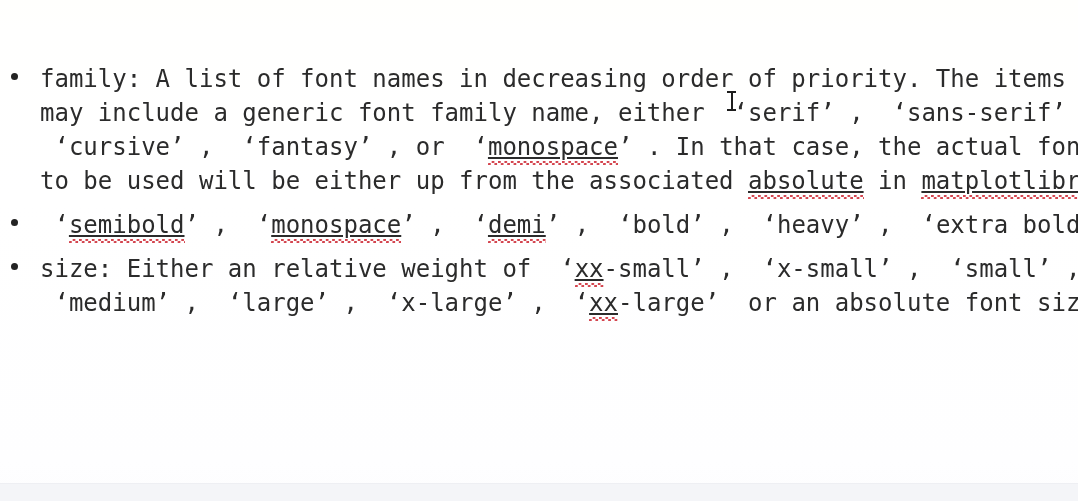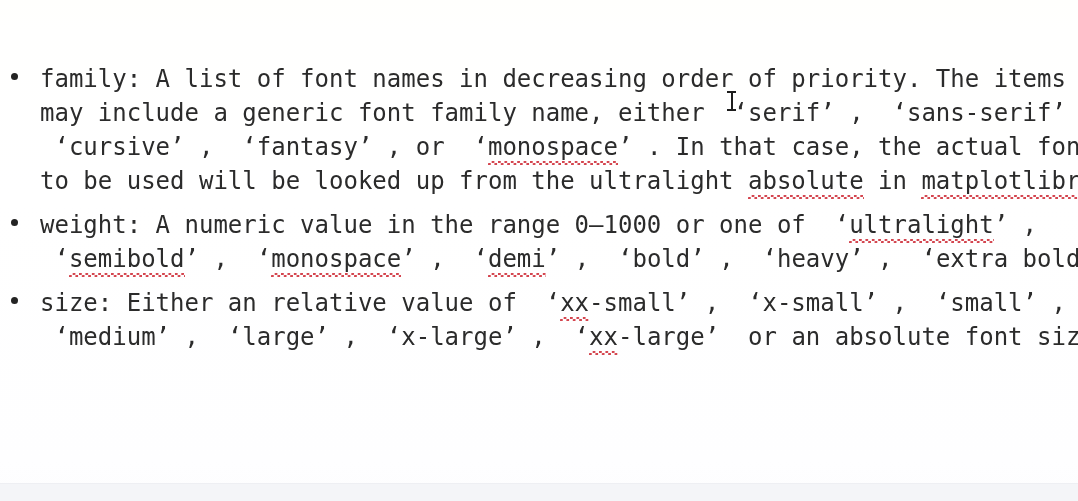--- a/index.html
+++ b/index.html
@@ -87,20 +87,21 @@
 
   
   li.bullet-item + li.bullet-item {
     margin-top: 10px;
   }
 
   
   .sp {
     position: relative;
     display: inline-block;
+    text-decoration: underline;
   }
   .sp::after {
     content: "";
     position: absolute;
     left: 0;
     right: 0;
     bottom: -1px;
     height: 4px;
     background-image:
       radial-gradient(circle at 1.6px 3.2px, #d23c46 1.3px, rgba(210,60,70,0) 1.6px),
@@ -145,33 +146,32 @@
   <div id="page-surface"></div>
 
   <div id="content">
     <ul class="bullet-list">
 
       <li class="bullet-item">
         <span class="bullet-dot"></span>
         <div class="line"><span>family: A list of font names in decreasing order of priority. The items</span></div>
         <div class="line"><span>may include a generic font family name, either  ‘serif’ ,  ‘sans-serif’ ,</span></div>
         <div class="line"><span> ‘cursive’ ,  ‘fantasy’ , or  ‘</span><span class="sp">monospace</span><span>’ . In that case, the actual font</span></div>
-        <div class="line"><span>to be used will be looked up from the ultralight </span><span class="sp">absolute</span><span> in </span><span class="sp">matplotlibrc.</span></div>
+        <div class="line"><span>to be used will be either up from the associated </span><span class="sp">absolute</span><span> in </span><span class="sp">matplotlibrc.</span></div>
       </li>
 
 
       <li class="bullet-item">
         <span class="bullet-dot"></span>
-        <div class="line"><span>weight: A numeric value in the range 0–1000 or one of  ‘</span><span class="sp">ultralight</span><span>’ ,</span></div>
         <div class="line"><span> ‘</span><span class="sp">semibold</span><span>’ ,  ‘</span><span class="sp">monospace</span><span>’ ,  ‘</span><span class="sp">demi</span><span>’ ,  ‘bold’ ,  ‘heavy’ ,  ‘extra bold’ ,</span></div>
       </li>
 
       <li class="bullet-item">
         <span class="bullet-dot"></span>
-        <div class="line"><span>size: Either an relative value of  ‘</span><span class="sp">xx</span><span>-small’ ,  ‘x-small’ ,  ‘small’ ,</span></div>
+        <div class="line"><span>size: Either an relative weight of  ‘</span><span class="sp">xx</span><span>-small’ ,  ‘x-small’ ,  ‘small’ ,</span></div>
         <div class="line"><span> ‘medium’ ,  ‘large’ ,  ‘x-large’ ,  ‘</span><span class="sp">xx</span><span>-large’  or an absolute font size,</span></div>
       </li>
 
     </ul>
   </div>
 
   <div id="text-cursor">
     <div class="cap-top"></div>
     <div class="stem"></div>
     <div class="cap-bot"></div>

